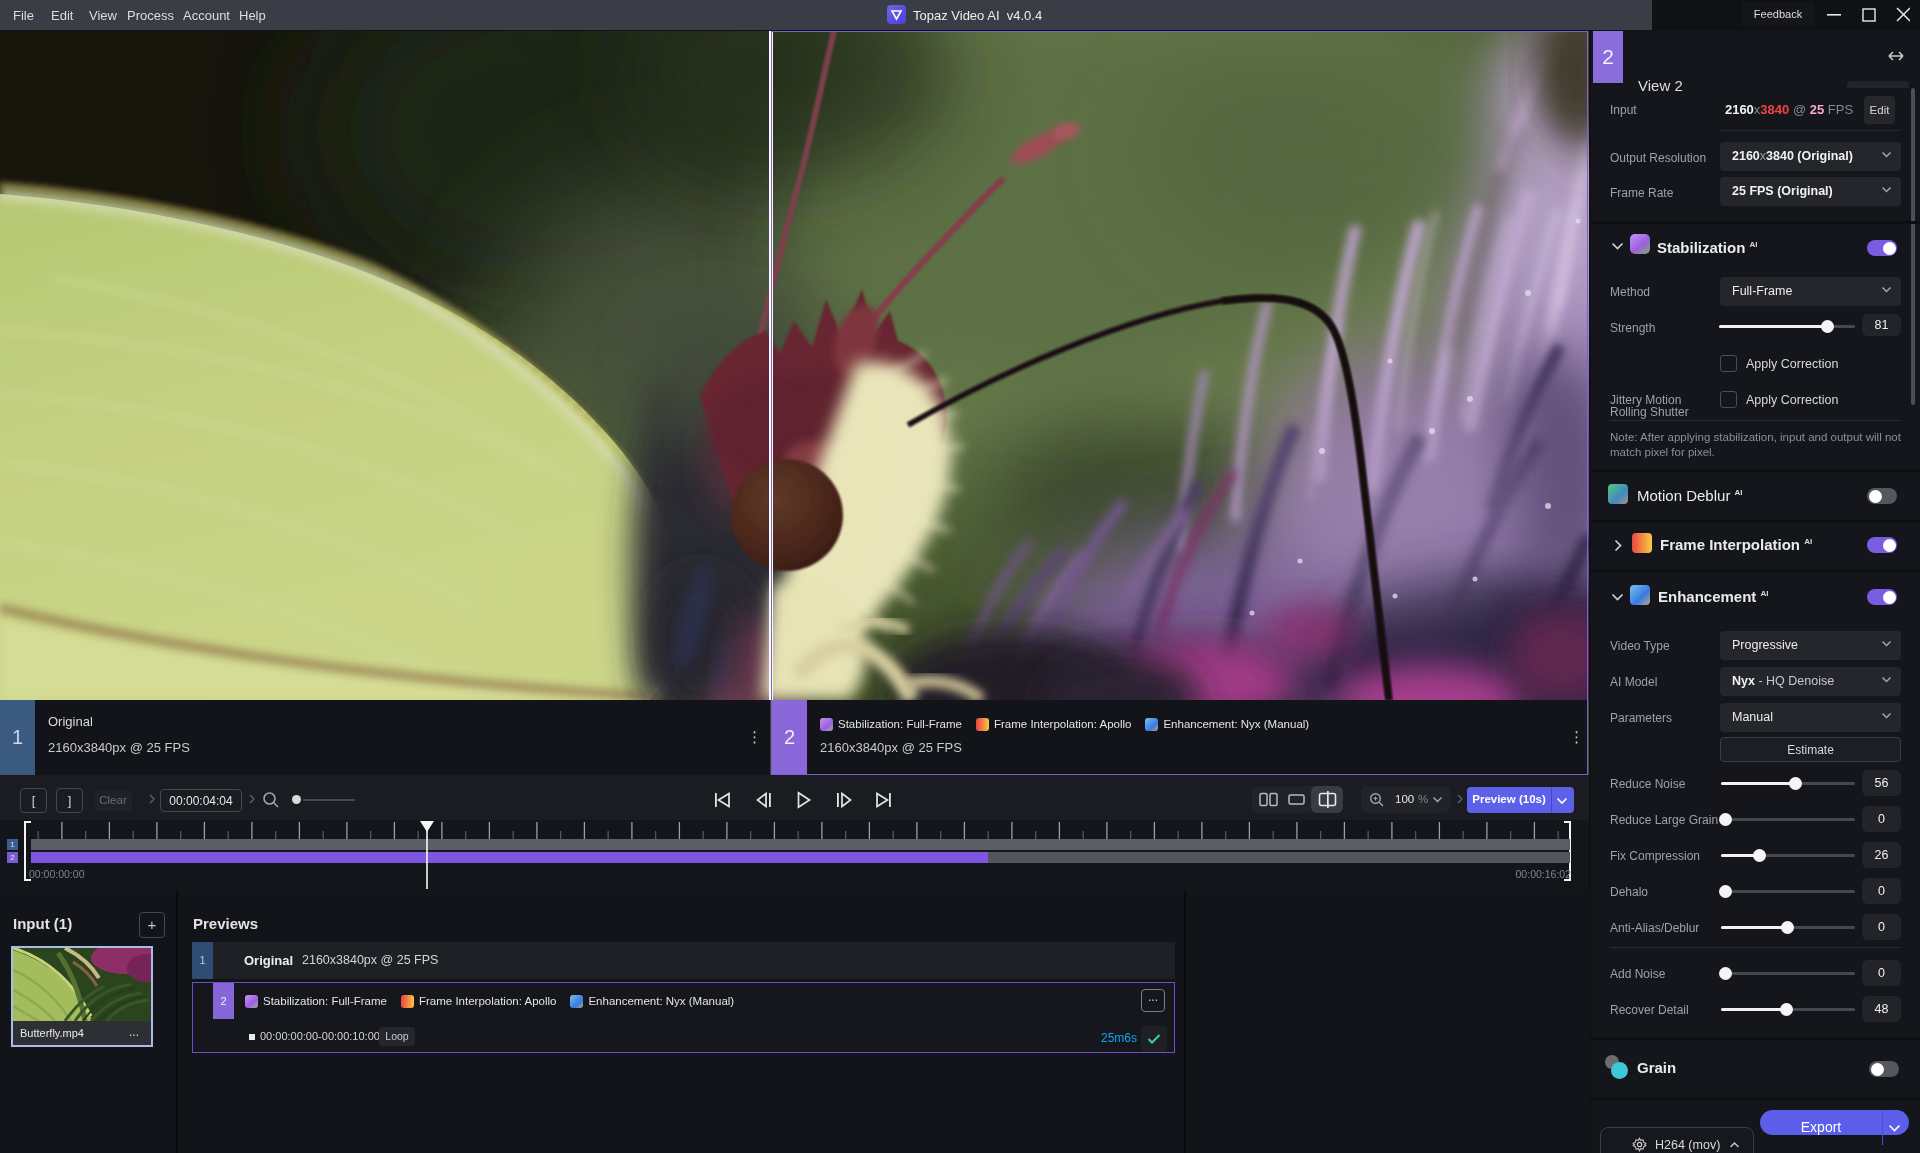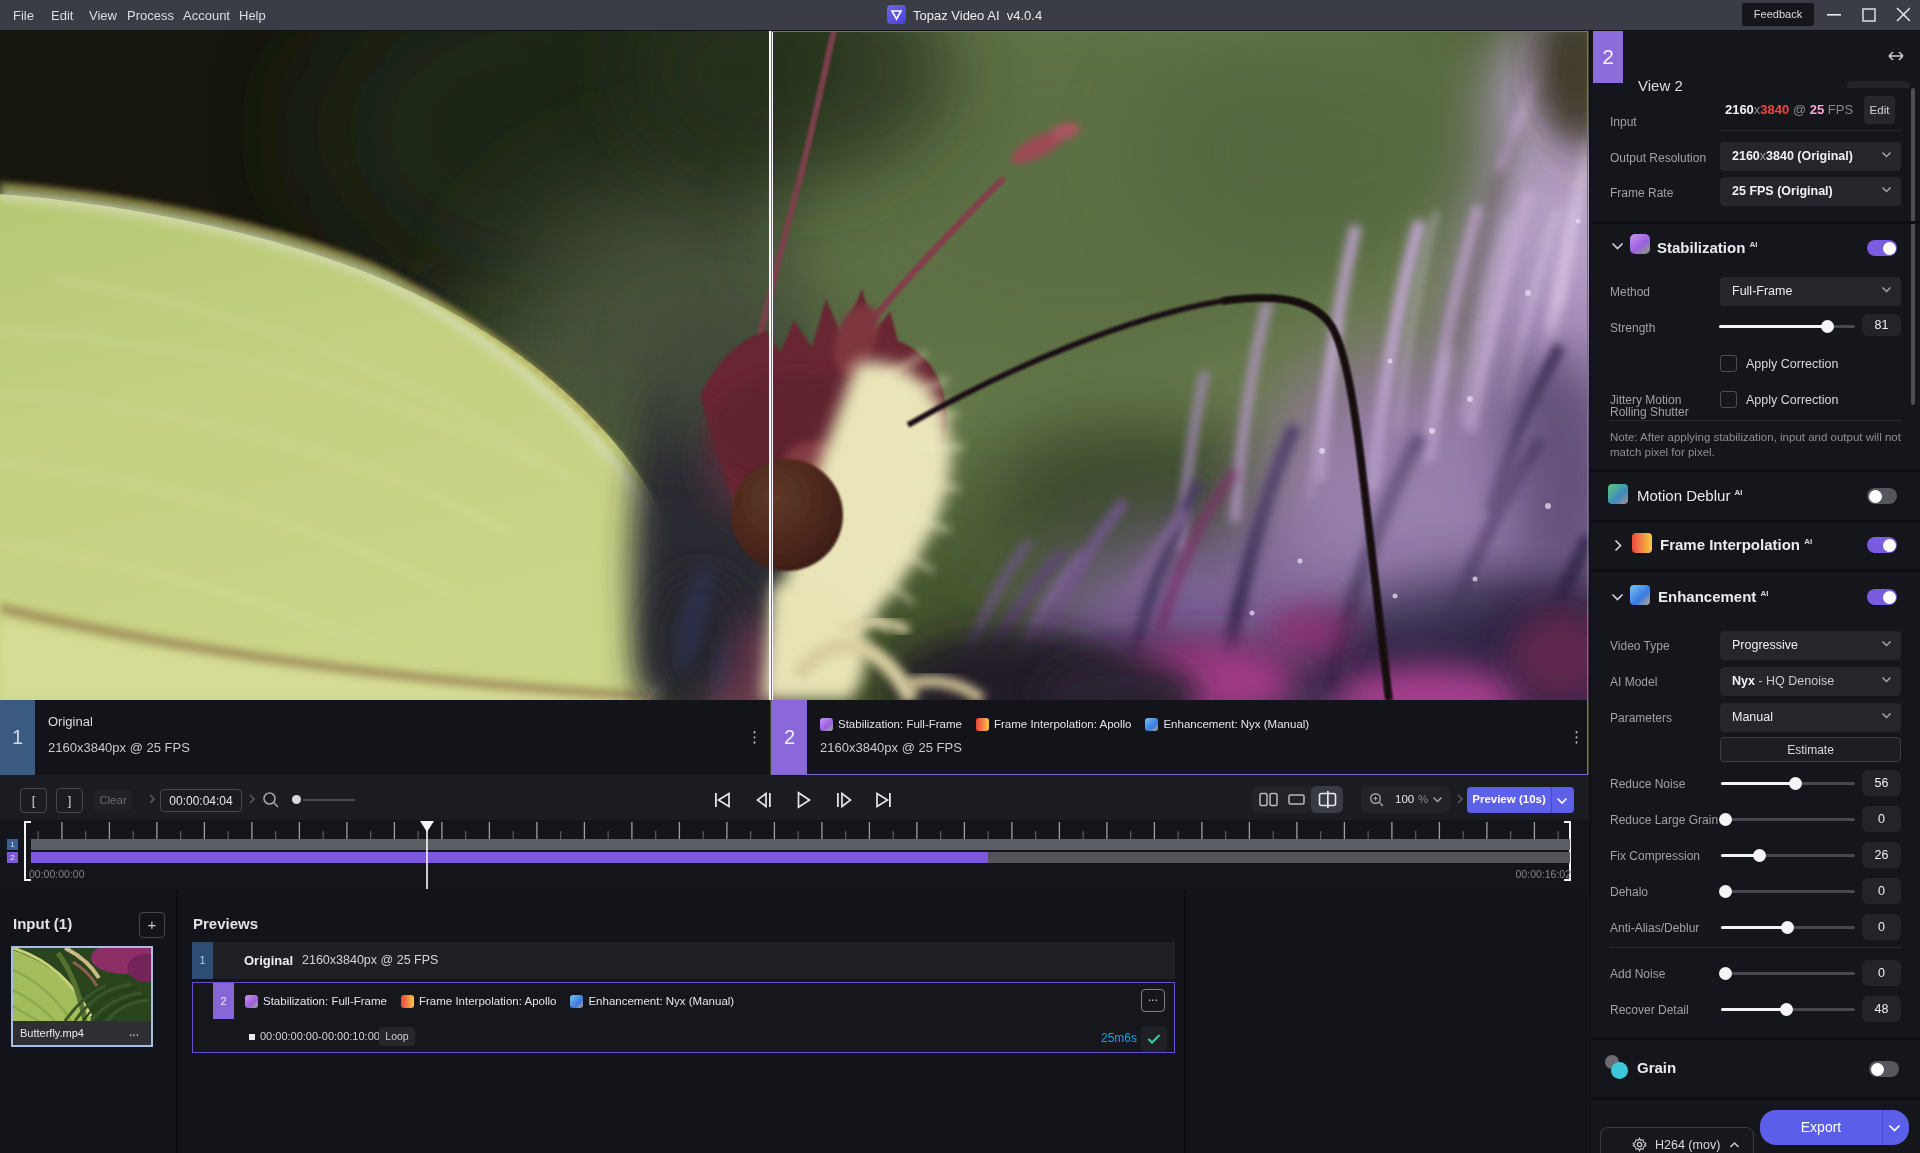--- a/index.html
+++ b/index.html
@@ -1,21 +1,21 @@
 <!DOCTYPE html>
 <html><head>
 <meta charset="utf-8">
 <style>
   * { margin:0; padding:0; box-sizing:border-box; }
   html,body { width:1920px; height:1153px; background:#101114; overflow:hidden;
     font-family:"Liberation Sans", sans-serif; }
   #app { position:relative; width:1920px; height:1153px; }
 
   
-  #titlebar { position:absolute; left:0; top:0; width:1920px; height:30px;
+  #titlebar { position:absolute; left:0; top:0; width:1652px; height:30px;
     background:#3a3d46; color:#e3e4e8; font-size:13px;padding-left:31px; }
   #titlebar .menu { position:absolute; top:8px; color:#dcdde1; }
   #logo { position:absolute; left:887px; top:5px; width:19px; height:19px; border-radius:4px;
     background:linear-gradient(135deg,#6d66e8,#4b3fd8); }
   #logo svg { position:absolute; left:3px; top:3px; }
   #apptitle { position:absolute; left:913px; top:8px; color:#ecedef; }
   #fbbtn { position:absolute; left:1742px; top:3px; width:72px; height:23px; background:#15161a;
     border-radius:2px; color:#dcdde1; font-size:11px; text-align:center; line-height:23px; }
   .winbtn { position:absolute; top:0; width:14px; height:30px; }
 
@@ -561,21 +561,21 @@
 
     <div style="position:absolute; left:2px; top:0; width:30px; height:52px; background:#8a6ddb; color:#f4f0fd; font-size:21px; display:flex; align-items:center; justify-content:center;">2</div>
     <div style="position:absolute; left:47px; top:18px; font-size:15px; color:#dcdde1;margin-top:28px;">View 2</div>
     <svg style="position:absolute; left:294px; top:18px;" width="22" height="14" viewBox="0 0 22 14">
       <path d="M4 7 H18 M4 7 L8 3 M4 7 L8 11 M18 7 L14 3 M18 7 L14 11" stroke="#c8c9ce" stroke-width="1.6" fill="none"></path>
       </svg>
     <div style="position:absolute; left:256px; top:50px; width:62px; height:7px; background:#232429; border-radius:4px 4px 0 0;"></div>
 
     <div style="position:absolute; left:320px; top:57px; width:4px; height:317px; background:#4d4f56; border-radius:2px;"></div>
 
-    <div class="lbl" style="top:84px;text-align:center;">Input</div>
+    <div class="lbl" style="top:72px;text-align:center;">Input</div>
     <div style="position:absolute; left:128px; top:71px; width:140px; text-align:center; font-size:13px; color:#86888f;">
       <b style="color:#f0f1f3;">2160</b>x<b style="color:#ef4444;">3840</b> @ <b style="color:#f9a8d4;">25</b> FPS</div>
     <div style="position:absolute; left:273px; top:65px; width:31px; height:28px; background:#26272c; border-radius:4px; color:#d6d7db; font-size:11.5px; text-align:center; line-height:28px;">Edit</div>
     <div style="position:absolute; left:129px; top:99px; width:181px; height:1px; background:#26272c;"></div>
 
     <div class="lbl" style="top:120px;">Output Resolution</div>
     <div class="selbox" style="top:111px;">2160<span style="color:#9b9da4; font-weight:normal;">x</span>3840 (Original)
       <svg class="chev" width="11" height="8">
           <path d="M1.5 1.5 L5.5 5.5 L9.5 1.5" stroke="#a2a4ab" stroke-width="1.5" fill="none"></path>
         </svg></div>
@@ -718,21 +718,21 @@
     <div style="position:absolute; left:9px; top:1080px; width:154px; height:40px; border:1px solid #3b3d44; border-radius:8px; background:#17181d;margin-top:16px;">
       <svg style="position:absolute; left:31px; top:9px;" width="15" height="15" viewBox="0 0 15 15">
         <circle cx="7.5" cy="7.5" r="2.2" fill="none" stroke="#c7c8cd" stroke-width="1.3"></circle>
         <path d="M7.5 1.2 L8.6 3.4 L11 2.8 L11.6 5.2 L13.8 6.4 L12.6 7.5 L13.8 8.6 L11.6 9.8 L11 12.2 L8.6 11.6 L7.5 13.8 L6.4 11.6 L4 12.2 L3.4 9.8 L1.2 8.6 L2.4 7.5 L1.2 6.4 L3.4 5.2 L4 2.8 L6.4 3.4 Z" fill="none" stroke="#c7c8cd" stroke-width="1.1"></path>
         </svg>
       <span style="position:absolute; left:54px; top:10px; font-size:12.5px; color:#d8d9dd;">H264 (mov)</span>
       <svg style="position:absolute; left:128px; top:13px;" width="11" height="8">
           <path d="M1.5 6 L5.5 2 L9.5 6" stroke="#c7c8cd" stroke-width="1.5" fill="none"></path>
         </svg>
     </div>
-    <div style="position:absolute; left:169px; top:1079px; width:149px; height:35px; background:#5b5ee8; border-radius:16px;">
+    <div style="position:absolute; left:169px; top:1079px; width:149px; height:25px; background:#5b5ee8; border-radius:16px;">
       <span style="position:absolute; left:0; top:9px; width:122px; text-align:center; font-size:14px; color:#fff;">Export</span>
       <div style="position:absolute; left:122px; top:0; width:1px; height:35px; background:#4a4dd0;"></div>
       <svg style="position:absolute; left:128px; top:14px;" width="13" height="9">
           <path d="M1.5 1.5 L6.5 6.5 L11.5 1.5" stroke="#fff" stroke-width="1.6" fill="none"></path>
         </svg>
     </div>
   </div>
 
 </div>
 

